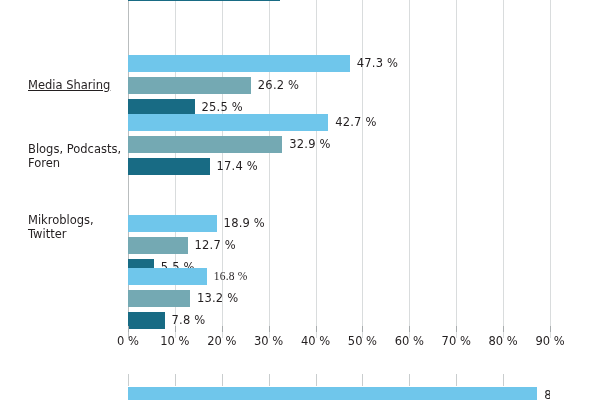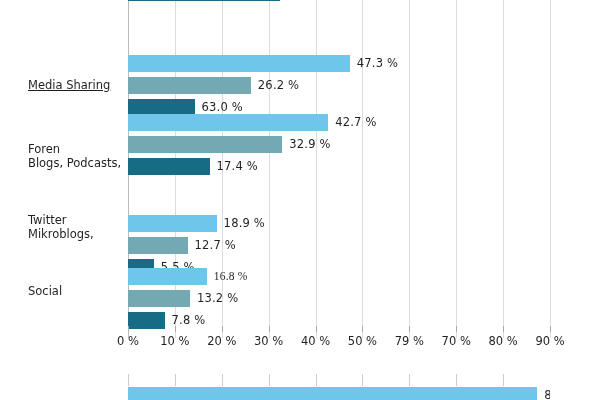--- a/index.html
+++ b/index.html
@@ -165,21 +165,21 @@
         <div class="bar-row" style="top: 0px;">
           <div class="bar" style="width: 221.784px; background: rgb(111, 198, 235);"></div>
           <div class="bar-value" style="left: 228.784px;">47.3 %</div>
         </div>
         <div class="bar-row" style="top: 22px;">
           <div class="bar" style="width: 122.849px; background: rgb(116, 169, 179);"></div>
           <div class="bar-value" style="left: 129.849px;">26.2 %</div>
         </div>
         <div class="bar-row" style="top: 44px;">
           <div class="bar" style="width: 66.5822px; background: rgb(24, 107, 132);"></div>
-          <div class="bar-value" style="left: 73.5822px;">63.0 %</div>
+          <div class="bar-value" style="left: 73.5822px;">25.5 %</div>
         </div>
       </div>
       <div class="group" style="top: 136px; height: 66px;">
         <div class="bar-row" style="top: 0px;">
           <div class="bar" style="width: 200.216px; background: rgb(111, 198, 235);"></div>
           <div class="bar-value" style="left: 207.216px;">42.7 %</div>
         </div>
         <div class="bar-row" style="top: 22px;">
           <div class="bar" style="width: 154.264px; background: rgb(116, 169, 179);"></div>
           <div class="bar-value" style="left: 161.264px;">32.9 %</div>
@@ -217,47 +217,46 @@
           <div class="bar-value" style="left: 43.5733px;">7.8 %</div>
         </div>
       </div>
     </div>
 
   <div id="cat-labels">
       <div class="cat-label" style="top: 78.75px; text-decoration: underline;">
         <div>Media Sharing</div>
       </div>
       <div class="cat-label" style="top: 143px;">
+        <div>Blogs, Podcasts,</div>
         <div>Foren</div>
-        <div>Blogs, Podcasts,</div>
       </div>
       <div class="cat-label" style="top: 214px;">
+        <div>Mikroblogs,</div>
         <div>Twitter</div>
-        <div>Mikroblogs,</div>
       </div>
       <div class="cat-label" style="top: 285px;">
-        <div>Social</div>
       </div>
     </div>
 
   <div class="xaxis" id="xaxis">
       <div class="tick-mark" style="left: 0px; top: -8px;"></div>
       <div class="xtick-label" style="left: 0px;">0 %</div>
       <div class="tick-mark" style="left: 46.8889px; top: -8px;"></div>
       <div class="xtick-label" style="left: 46.8889px;">10 %</div>
       <div class="tick-mark" style="left: 93.7778px; top: -8px;"></div>
       <div class="xtick-label" style="left: 93.7778px;">20 %</div>
       <div class="tick-mark" style="left: 140.667px; top: -8px;"></div>
       <div class="xtick-label" style="left: 140.667px;">30 %</div>
       <div class="tick-mark" style="left: 187.556px; top: -8px;"></div>
       <div class="xtick-label" style="left: 187.556px;">40 %</div>
       <div class="tick-mark" style="left: 234.444px; top: -8px;"></div>
       <div class="xtick-label" style="left: 234.444px;">50 %</div>
       <div class="tick-mark" style="left: 281.333px; top: -8px;"></div>
-      <div class="xtick-label" style="left: 281.333px;">79 %</div>
+      <div class="xtick-label" style="left: 281.333px;">60 %</div>
       <div class="tick-mark" style="left: 328.222px; top: -8px;"></div>
       <div class="xtick-label" style="left: 328.222px;">70 %</div>
       <div class="tick-mark" style="left: 375.111px; top: -8px;"></div>
       <div class="xtick-label" style="left: 375.111px;">80 %</div>
       <div class="tick-mark" style="left: 422px; top: -8px;"></div>
       <div class="xtick-label" style="left: 422px;">90 %</div>
     </div>
 
   <div class="bottom-chart" id="bottom-chart">
       <div class="gridline" style="left: 0px;"></div>

